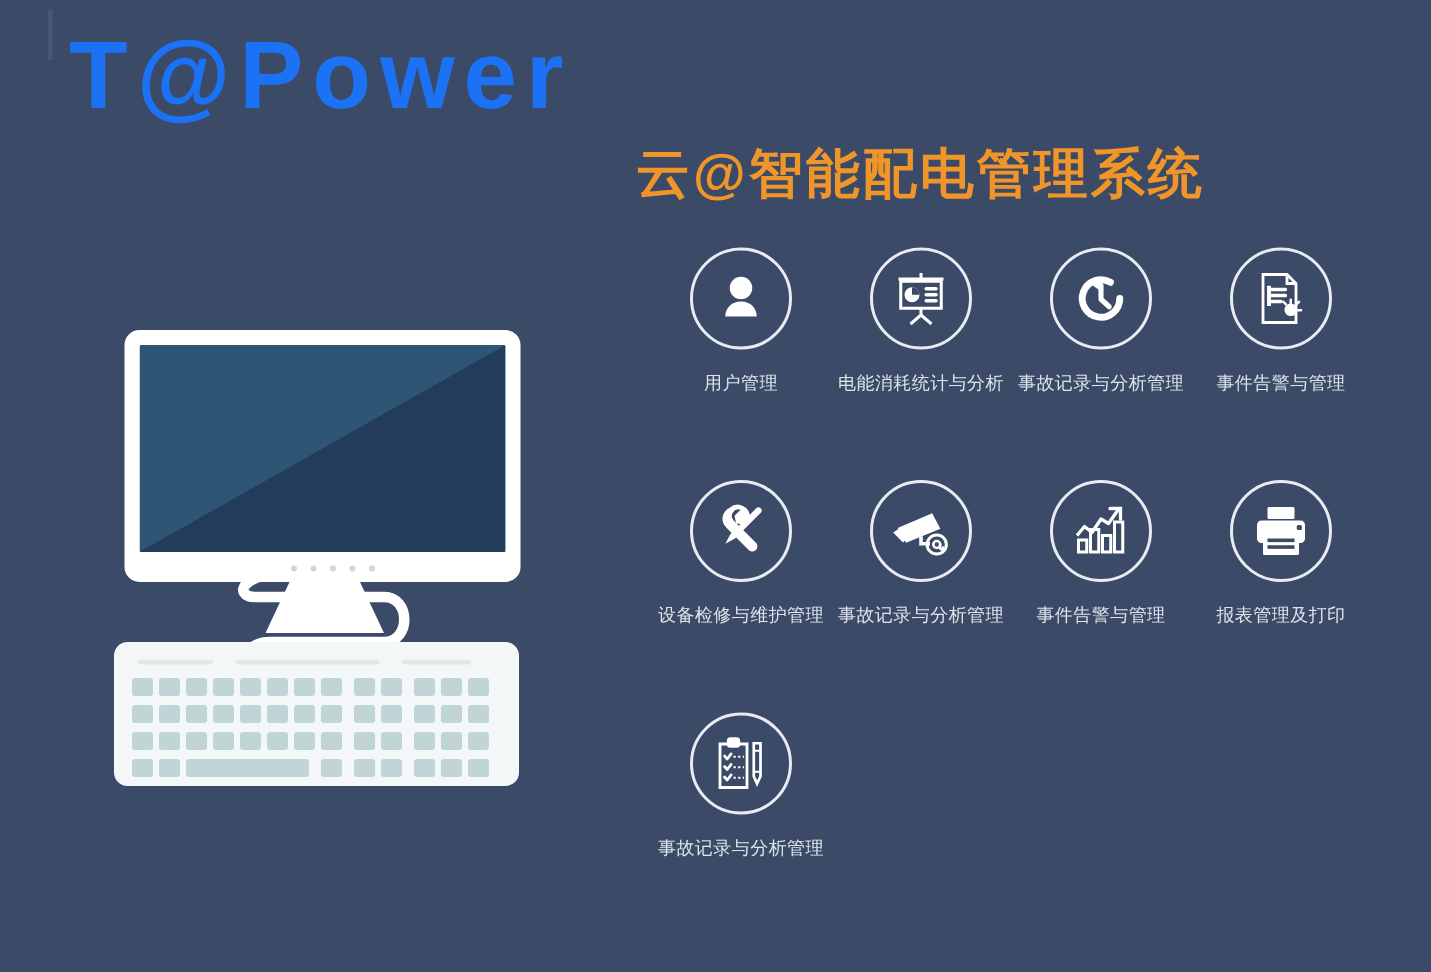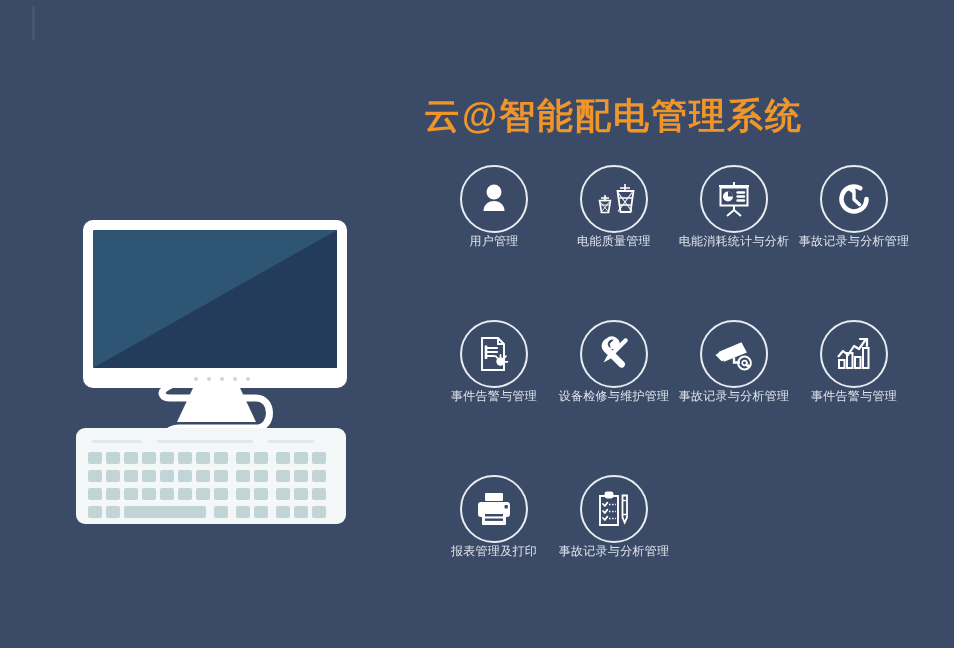--- a/index.html
+++ b/index.html
@@ -49,32 +49,34 @@
     justify-content:flex-start;
   }
   .f-circle{
     width:68px;height:68px;border-radius:50%;
     border:2px solid #e8ecf2;
     display:flex;align-items:center;justify-content:center;
     box-sizing:border-box;
   }
   .f-circle svg{display:block;}
   .f-label{
+    margin-top:14px;
     font-size:12px;color:#dfe4ec;
     text-align:center;white-space:nowrap;
     letter-spacing:0.3px;
   }
 </style>
 </head>
 <body style="background: rgb(59, 74, 102);">
 
 <div id="stage">
 
   <div class="corner-mark"></div>
 
+  <div class="brand-title" style="color: rgb(27, 114, 245);">T@Power</div>
   <div class="brand-sub" style="color: rgb(240, 149, 42);">云@智能配电管理系统</div>
 
   <div class="illustration">
     <svg width="360" height="360" viewBox="0 0 360 360">
       <defs>
         <clipPath id="scr">
             <rect x="33" y="40" width="244" height="138" rx="1"></rect>
           </clipPath>
       </defs>
 
@@ -166,35 +168,20 @@
     <div class="feature">
       <div class="f-circle">
         <svg width="40" height="40" viewBox="0 0 40 40" fill="#ffffff">
           <circle cx="20" cy="13" r="7.5"></circle>
           <path d="M20 22c-6.5 0-10.5 4.5-10.5 10h21c0-5.5-4-10-10.5-10z"></path>
         </svg>
       </div>
       <div class="f-label">用户管理</div>
     </div>
 
-    <div class="feature">
-      <div class="f-circle">
-        <svg width="42" height="42" viewBox="0 0 42 42" fill="none" stroke="#ffffff" stroke-width="1.6">
-          <path d="M27 10h10M29 13h6M32 6v7"></path>
-          <path d="M24.5 13h16l-3 21h-10z" stroke-width="1.8"></path>
-          <path d="M25.6 20h13.8M26.6 27h11.8"></path>
-          <path d="M25 14.5l14 19M39 14.5l-14 19" stroke-width="1.1"></path>
-          <path d="M8 20h8M10 22.5h4M12 17v5"></path>
-          <path d="M6.5 22.5h11l-2 12h-7z" stroke-width="1.6"></path>
-          <path d="M7 27h10" stroke-width="1"></path>
-          <path d="M7 23.5l9 11M16.8 23.5l-9 11" stroke-width="0.9"></path>
-        </svg>
-      </div>
-      <div class="f-label">电能质量管理</div>
-    </div>
 
     <div class="feature">
       <div class="f-circle">
         <svg width="42" height="42" viewBox="0 0 42 42" fill="none" stroke="#ffffff" stroke-width="2">
           <path d="M21 4v4"></path>
           <path d="M6 8h30"></path>
           <rect x="7.5" y="9.5" width="27" height="18"></rect>
           <path d="M21 28v4M21 32l-7 6M21 32l7 6"></path>
           <circle cx="15" cy="18.5" r="5" fill="#ffffff" stroke="none"></circle>
           <path d="M15 18.5L20 18.5A5 5 0 0 0 15 13.5z" fill="#3b4a66" stroke="none"></path>

